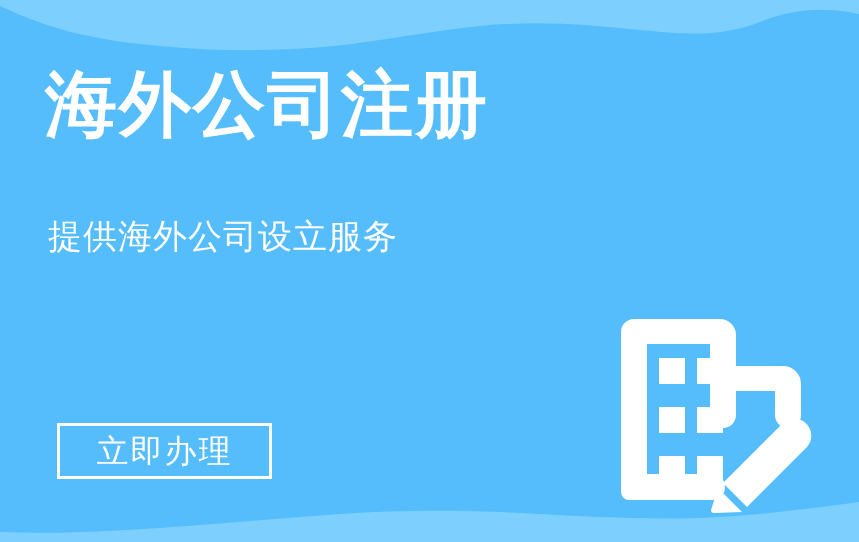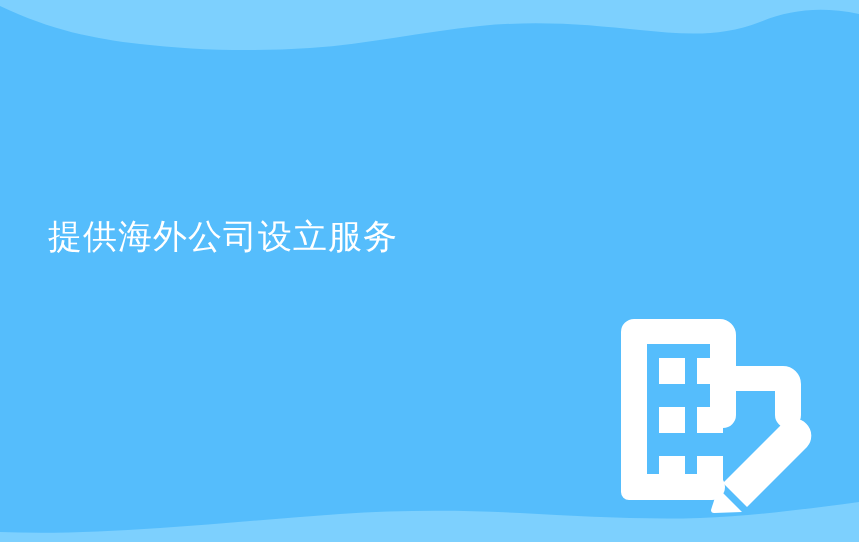--- a/index.html
+++ b/index.html
@@ -104,23 +104,25 @@
       <path d="M0,0 L859,0 L859,14 C820,6 790,10 760,22 C720,38 680,34 640,30 C590,25 540,20 480,26 C420,32 370,44 310,48 C250,52 190,50 140,44 C95,39 50,30 0,6 Z" fill="#7dd0fe"></path>
     </svg>
   </div>
 
   <div class="wave-layer" id="wave-bottom">
     <svg viewBox="0 0 859 62" preserveAspectRatio="none" aria-hidden="true">
       <path d="M0,62 L859,62 L859,22 C800,30 750,36 700,38 C640,40 580,36 520,33 C460,30 400,30 340,34 C280,38 220,44 160,48 C100,52 50,54 0,52 Z" fill="#7dd0fe"></path>
     </svg>
   </div>
 
+  <div id="headline">海外公司注册</div>
 
   <div id="subheadline">提供海外公司设立服务</div>
 
+  <button id="cta-button">立即办理</button>
 
   <div id="brand-icon">
     <svg viewBox="0 0 212 212" aria-hidden="true">
       <g fill="#ffffff">
 
         <path d="M26,16 H112 A16,16 0 0 1 128,32 V112 A13,13 0 0 1 115,125 A13,13 0 0 1 102,112 V41 H39 V171 H104 A13,13 0 0 1 117,184 A13,13 0 0 1 104,197 H21 A8,8 0 0 1 13,189 V29 A13,13 0 0 1 26,16 Z"></path>
 
         <path d="M118,63 H175 A18,18 0 0 1 193,81 V112 A13,13 0 0 1 180,125 A13,13 0 0 1 167,112 V88 H118 A13,13 0 0 1 105,75 A13,13 0 0 1 118,63 Z"></path>
 
         <rect x="51" y="55" width="26" height="26"></rect>

